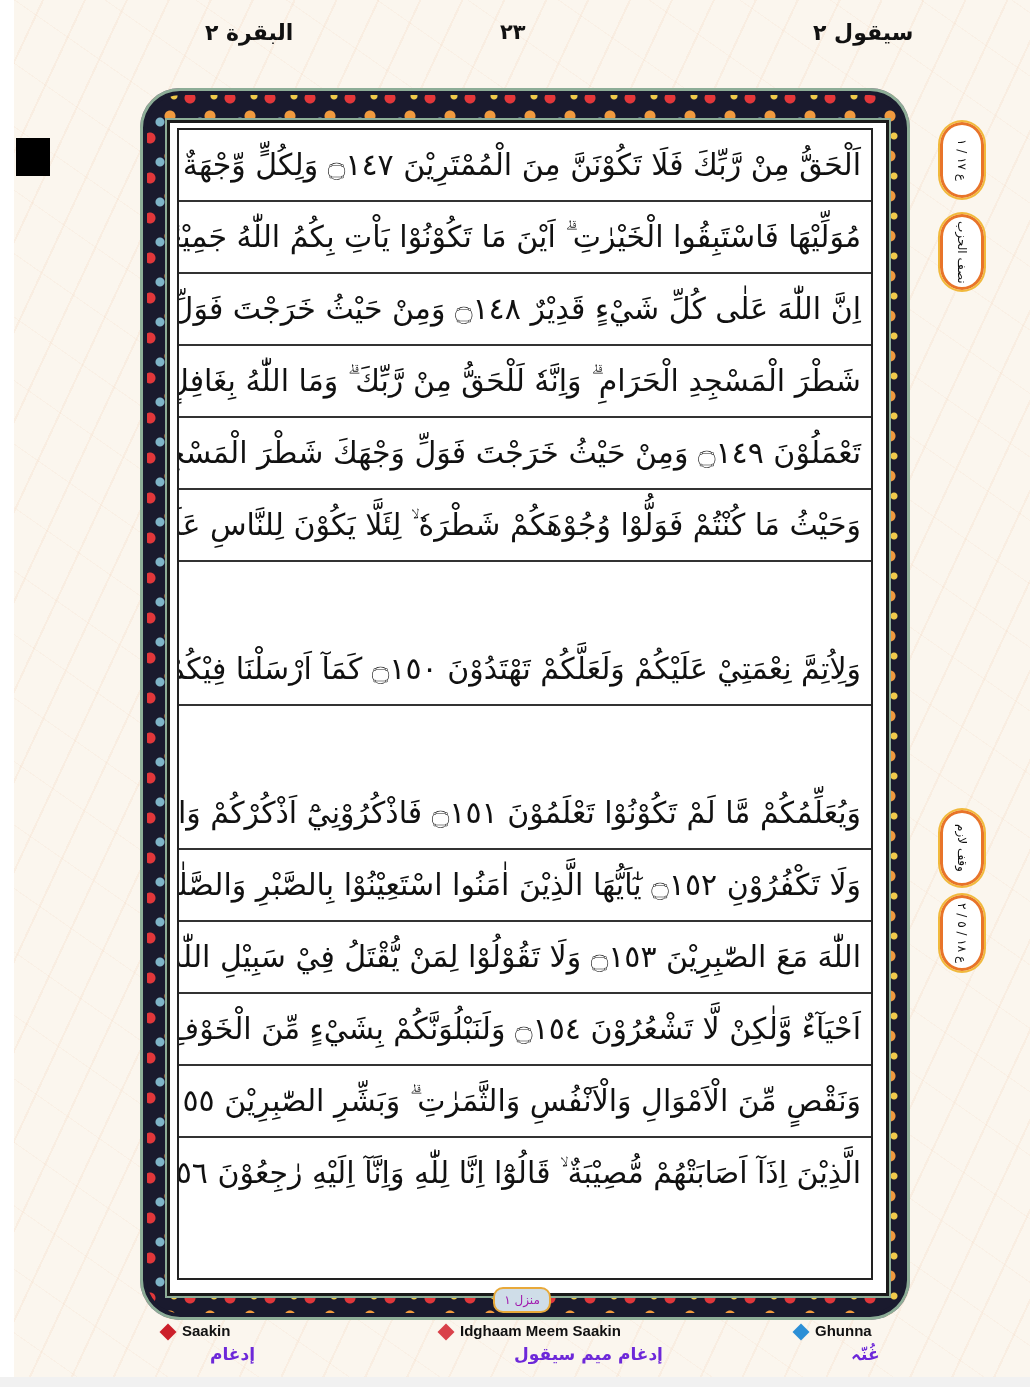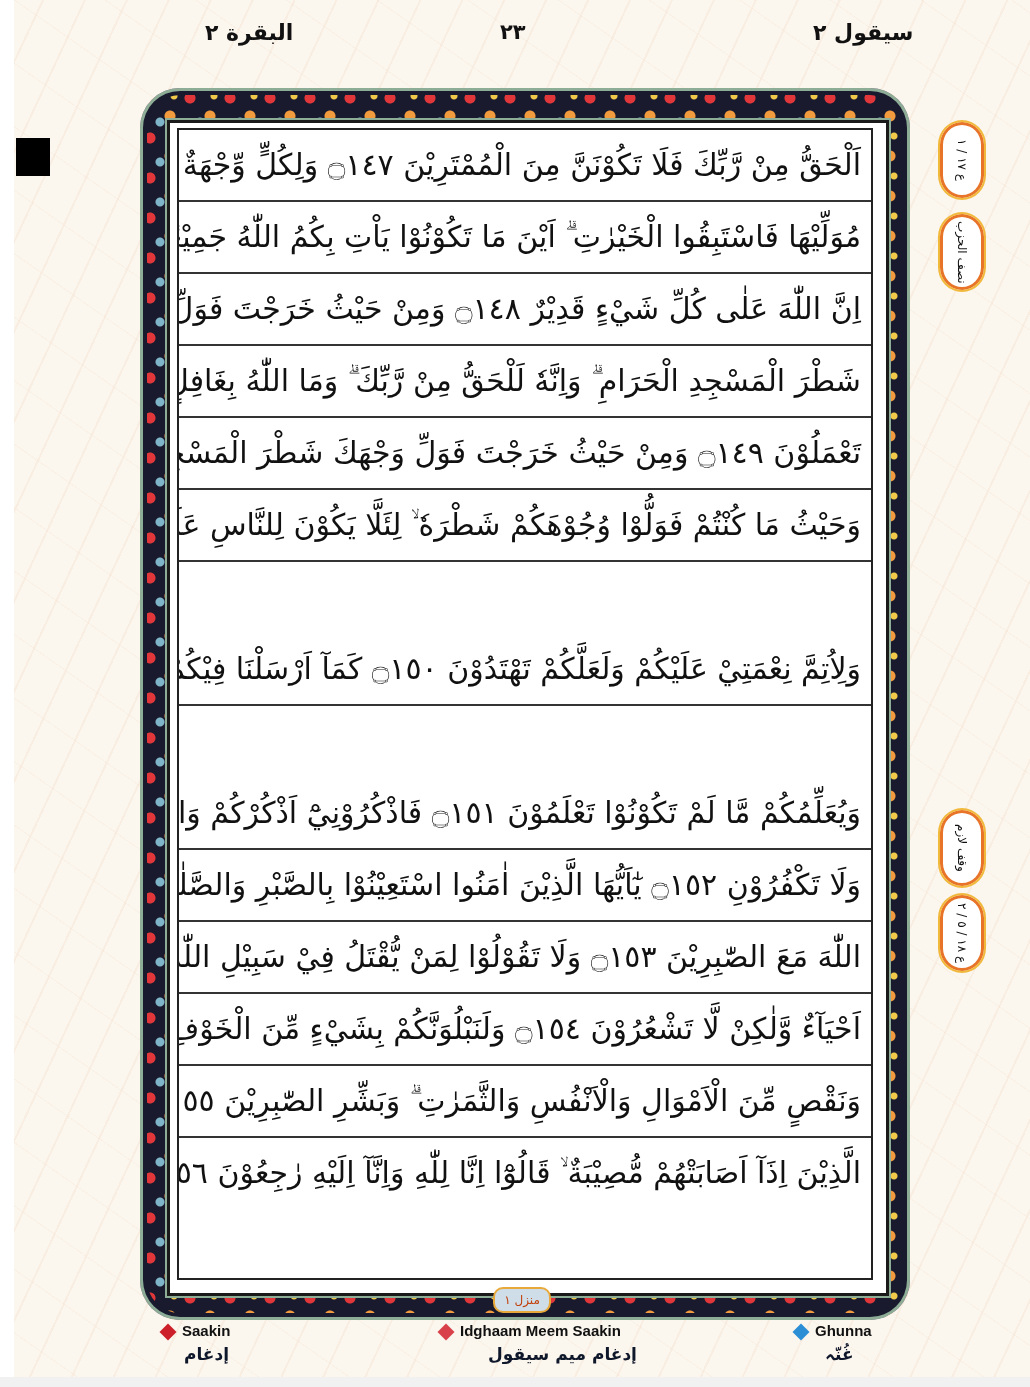--- a/index.html
+++ b/index.html
@@ -55,28 +55,28 @@
   .medallion {
     position:absolute; width:38px; height:70px;
     background:#fff; border:3px solid #e8742a; outline:2px solid #f1b93c;
     border-radius:50% / 30%;
     display:flex; align-items:center; justify-content:center;
     font-size:12px; color:#111; writing-mode:vertical-rl; direction:rtl;
   }
   .manzil-medallion {
     position:absolute; left:493px; top:1287px; width:54px; height:22px;
     background:#cfdde8; border:2px solid #e8a93a; border-radius:10px;
-    font-size:12px; text-align:center; line-height:22px; direction:rtl; color:#c2410c;
+    font-size:12px; text-align:center; line-height:22px; direction:rtl; color:#a21caf;
   }
 
   
   .legend-item { position:absolute; top:1322px; }
   .legend-diamond { position:absolute; left:0; top:4px; width:12px; height:12px; transform:rotate(45deg); }
   .legend-en { position:absolute; left:20px; top:0; font-family:"Liberation Sans", sans-serif; font-weight:bold; font-size:15px; color:#111; white-space:nowrap; }
-  .legend-ar { position:absolute; top:22px; font-size:17px; color:#0f172a; direction:rtl; white-space:nowrap; font-weight:bold; }
+  .legend-ar { position:absolute; top:22px; font-size:17px; color:#6d28d9; direction:rtl; white-space:nowrap; font-weight:bold;margin-left:26px; }
 </style>
 </head>
 <body>
 
 <div class="left-strip"></div>
 <div class="bottom-strip"></div>
 <div class="black-marker"></div>
 
 <div class="header-text hdr-left">البقرة ٢</div>
 <div class="header-text hdr-center">٢٣</div>

